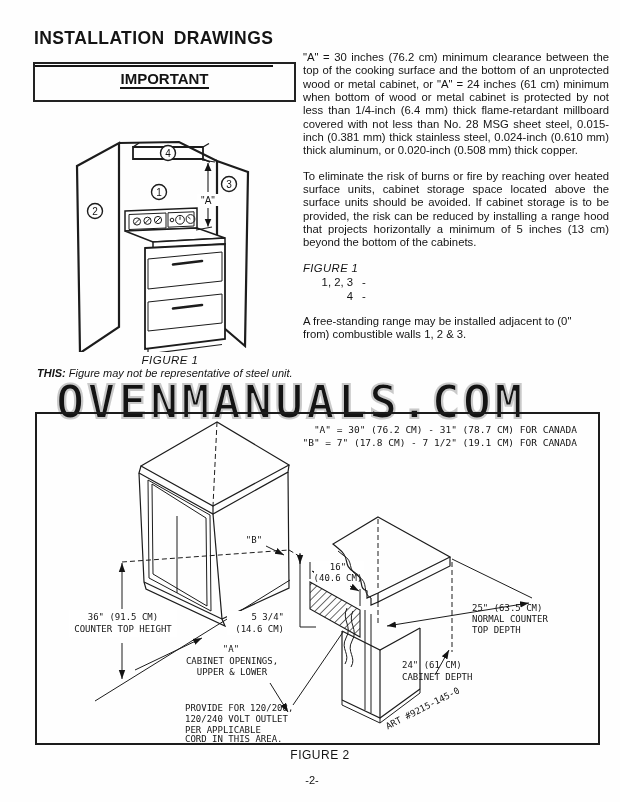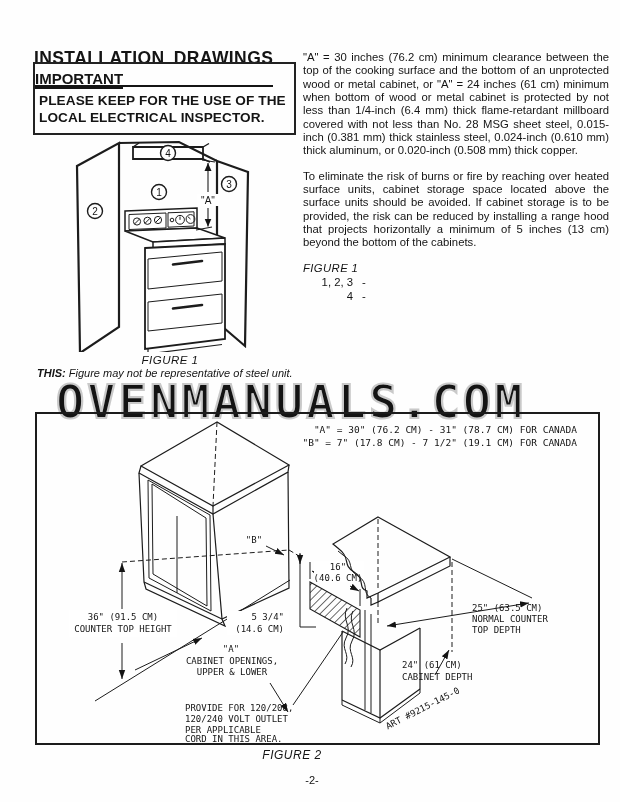--- a/index.html
+++ b/index.html
@@ -3,23 +3,23 @@
 <meta charset="utf-8">
 <style>
   html,body{margin:0;padding:0;}
   body{
     width:620px;height:802px;position:relative;background:#fefefe;
     font-family:"Liberation Sans",sans-serif;color:#141414;overflow:hidden;
   }
   .abs{position:absolute;}
   
   #page-title{left:34px;top:28px;font-size:17.5px;font-weight:bold;letter-spacing:.4px;word-spacing:4px;}
-  #page-title span{display:inline-block;border-bottom:2px solid #141414;padding-bottom:16px;margin-top:20px;}
-  
-  #important-box{left:33px;top:62px;width:259px;border:2px solid #222;padding:4px 0 7px 0;}
+  #page-title span{display:inline-block;border-bottom:2px solid #141414;padding-bottom:16px;}
+  
+  #important-box{left:33px;top:62px;width:259px;border:2px solid #222;padding:4px 0 7px 0;text-align:center;}
   #important-heading{font-size:15px;font-weight:bold;margin:2px 0 4px 0;}
   #important-heading span{display:inline-block;border-bottom:2px solid #141414;padding-bottom:0px;}
   #important-body{font-size:13.6px;font-weight:bold;line-height:16.5px;padding:0 4px;letter-spacing:.1px;}
   
   #fig1-svg{left:35px;top:140px;}
   #fig1-caption{left:35px;top:354px;width:270px;text-align:center;font-style:italic;font-size:11.5px;letter-spacing:.5px;}
   #fig1-note{left:37px;top:367px;font-size:11px;font-style:italic;}
   #fig1-note b{font-weight:bold;}
   
   #right-col{left:303px;top:51px;width:306px;font-size:11.3px;line-height:13.35px;}
@@ -28,41 +28,40 @@
   #fig1-ref{font-style:italic;margin:0 0 1px 0;letter-spacing:.4px;}
   .legend-row{display:flex;}
   .legend-nums{width:50px;text-align:right;flex:none;}
   .legend-dash{width:22px;text-align:center;flex:none;}
   #legend{margin-bottom:12px;}
   #note-canada{font-weight:bold;margin-top:12px;}
   
   #watermark-svg{left:50px;top:375px;z-index:0;}
   
   #fig2-box{left:35px;top:412px;width:565px;height:333px;border:2px solid #1c1c1c;box-sizing:border-box;background:transparent;}
-  #fig2-caption{left:0px;top:748px;width:584px;text-align:center;font-style:italic;font-size:12px;letter-spacing:.5px;}
+  #fig2-caption{left:0px;top:748px;width:584px;text-align:center;font-size:12px;letter-spacing:.5px;padding-left:28px;}
   #page-num{left:0px;top:774px;width:624px;text-align:center;font-size:11px;}
   svg text{fill:#141414;}
   .cad{font-family:"DejaVu Sans Mono",monospace;font-size:9px;}
   .cadb{font-family:"DejaVu Sans Mono",monospace;font-size:9.5px;}
   .f1lbl{font-family:"Liberation Sans",sans-serif;font-size:10px;}
 </style>
 </head>
 <body>
 
 <svg id="watermark-svg" class="abs" width="530" height="58">
   <text x="6" y="43" font-family="DejaVu Sans Mono, monospace" font-weight="bold" font-size="47" letter-spacing="3" fill="none" stroke="#c9c9c9" stroke-width="2.2">OVENMANUALS.COM</text>
 </svg>
 
 <div id="page-title" class="abs">
   <span>INSTALLATION DRAWINGS</span>
 </div>
 
 <div id="important-box" class="abs">
   <div id="important-heading"><span>IMPORTANT</span></div>
-  <div id="important-body">PLEASE KEEP FOR THE USE OF THE LOCAL ELECTRICAL INSPECTOR.</div>
 </div>
 
 <svg id="fig1-svg" class="abs" width="265" height="212" viewBox="0 0 265 212">
   <defs>
     <marker id="ar1" markerUnits="userSpaceOnUse" markerWidth="9" markerHeight="8" refX="8" refY="4" orient="auto">
       <path d="M0,0.5 L8,4 L0,7.5 Z" fill="#141414"></path>
     </marker>
   </defs>
   <g stroke="#1c1c1c" fill="none" stroke-width="1.4">
 
@@ -140,20 +139,22 @@
   <div id="legend">
     <div class="legend-row">
       <span class="legend-nums">1, 2, 3</span>
       <span class="legend-dash">-</span>
     </div>
     <div class="legend-row">
       <span class="legend-nums">4</span>
       <span class="legend-dash">-</span>
     </div>
   </div>
+  <div class="prelines">A free-standing range may be installed adjacent to (0"
+from) combustible walls 1, 2 &amp; 3.</div>
 </div>
 
 <div id="fig2-box" class="abs">
 <svg width="561" height="329" viewBox="0 0 561 329">
   <defs>
     <marker id="ar2" markerUnits="userSpaceOnUse" markerWidth="10" markerHeight="8" refX="9" refY="4" orient="auto">
       <path d="M0,0.8 L9,4 L0,7.2 Z" fill="#141414"></path>
     </marker>
     <marker id="ar2s" markerUnits="userSpaceOnUse" markerWidth="10" markerHeight="8" refX="9" refY="4" orient="auto-start-reverse">
       <path d="M0,0.8 L9,4 L0,7.2 Z" fill="#141414"></path>

